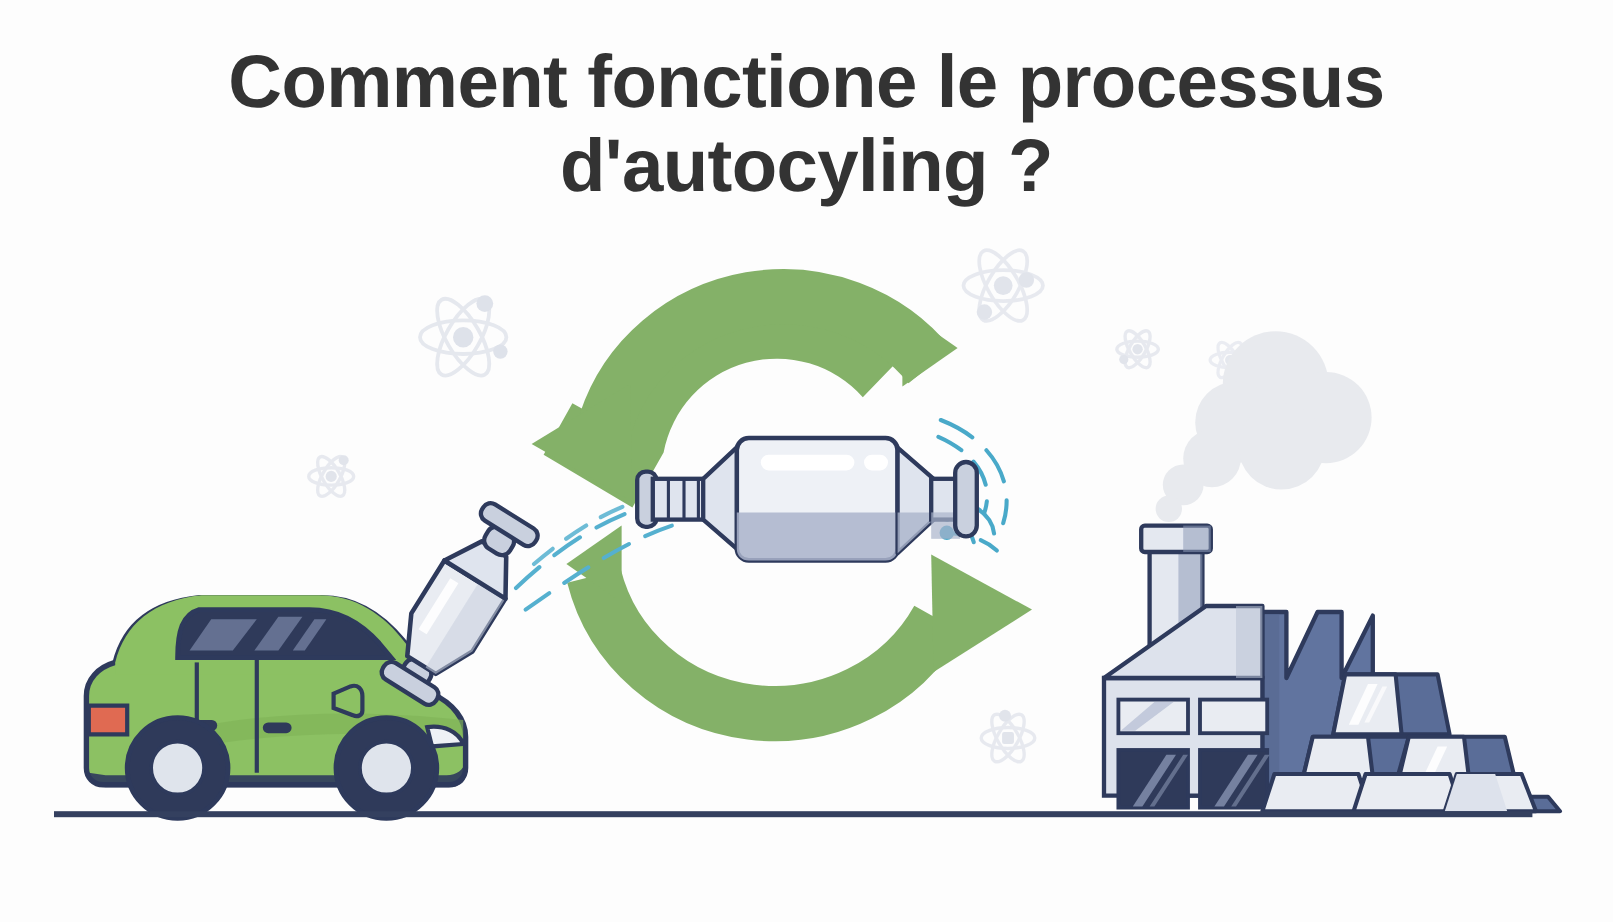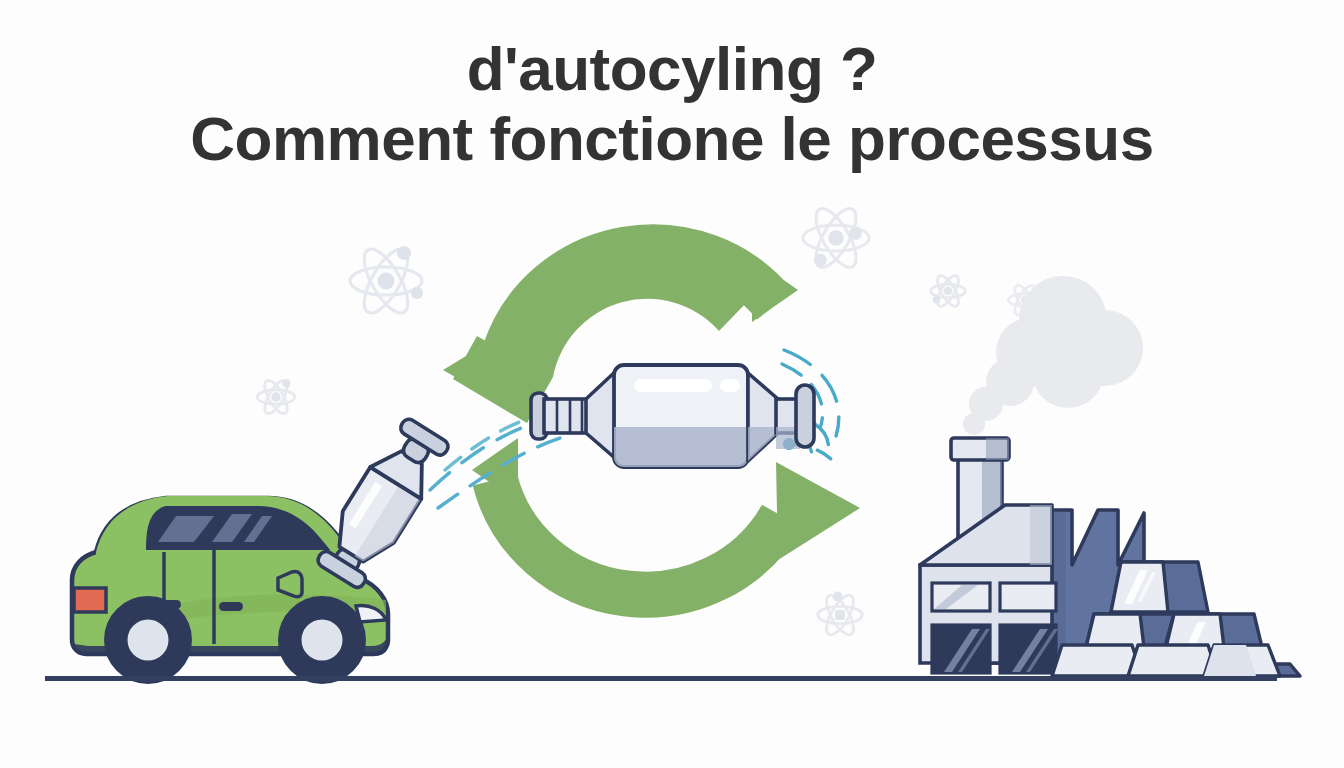--- a/index.html
+++ b/index.html
@@ -368,15 +368,15 @@
       <path d="M 1214 645 L 1268 645 L 1280 676 L 1204 676 Z" fill="#e9ecf2" stroke="#2e3a5c" stroke-width="3.4" stroke-linejoin="round"></path>
       <path d="M 1214 645 L 1246 645 L 1256 676 L 1204 676 Z" fill="#dde2ec"></path>
     </g>
   </g>
 
   <rect x="45" y="676" width="1232" height="5" fill="#34405f"></rect>
 
 </svg>
 
 <div class="title-block">
+  <span class="title-line">Comment fonctione le processus</span>
   <span class="title-line">d'autocyling ?</span>
-  <span class="title-line">Comment fonctione le processus</span>
 </div>
 
 </body></html>

